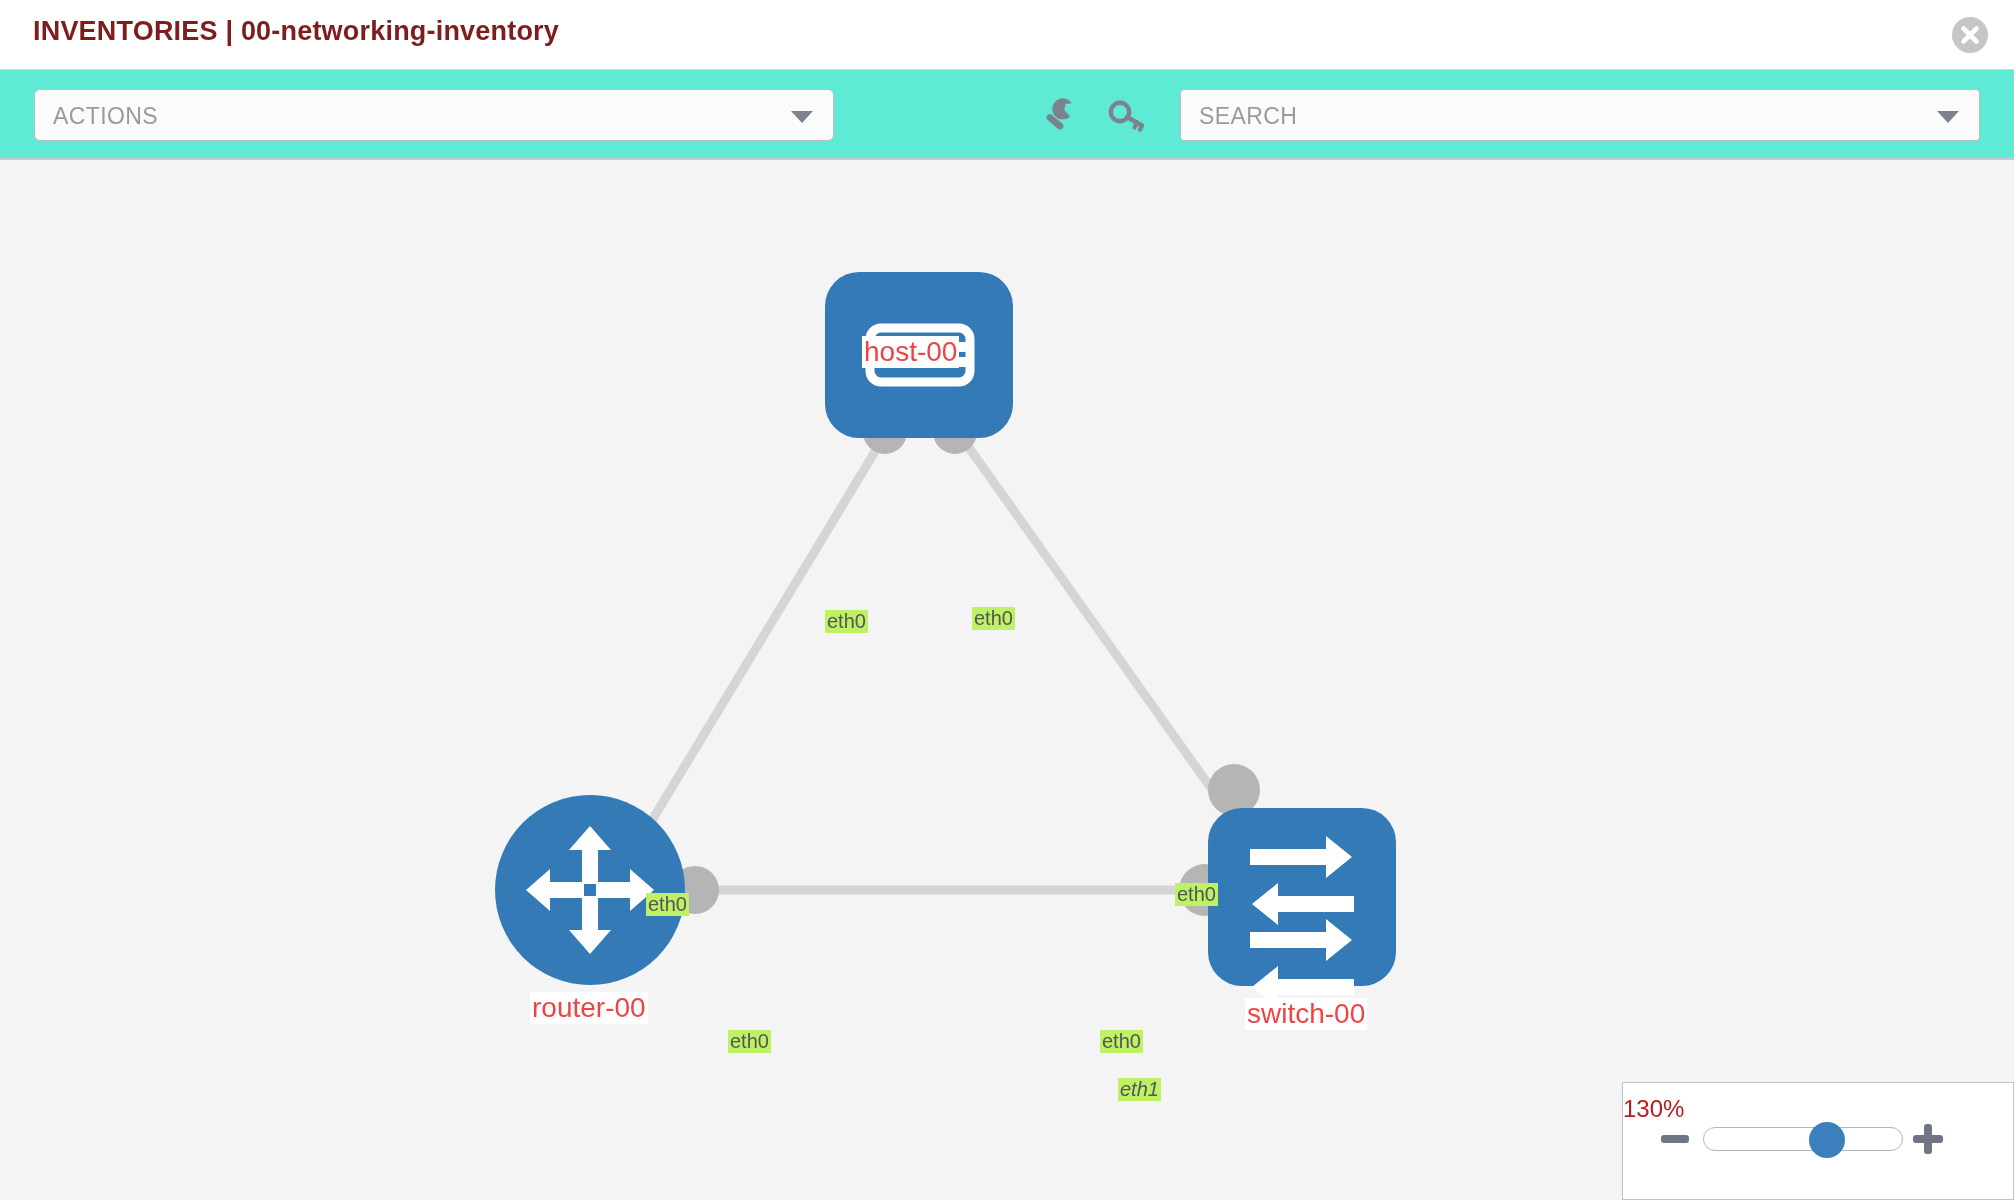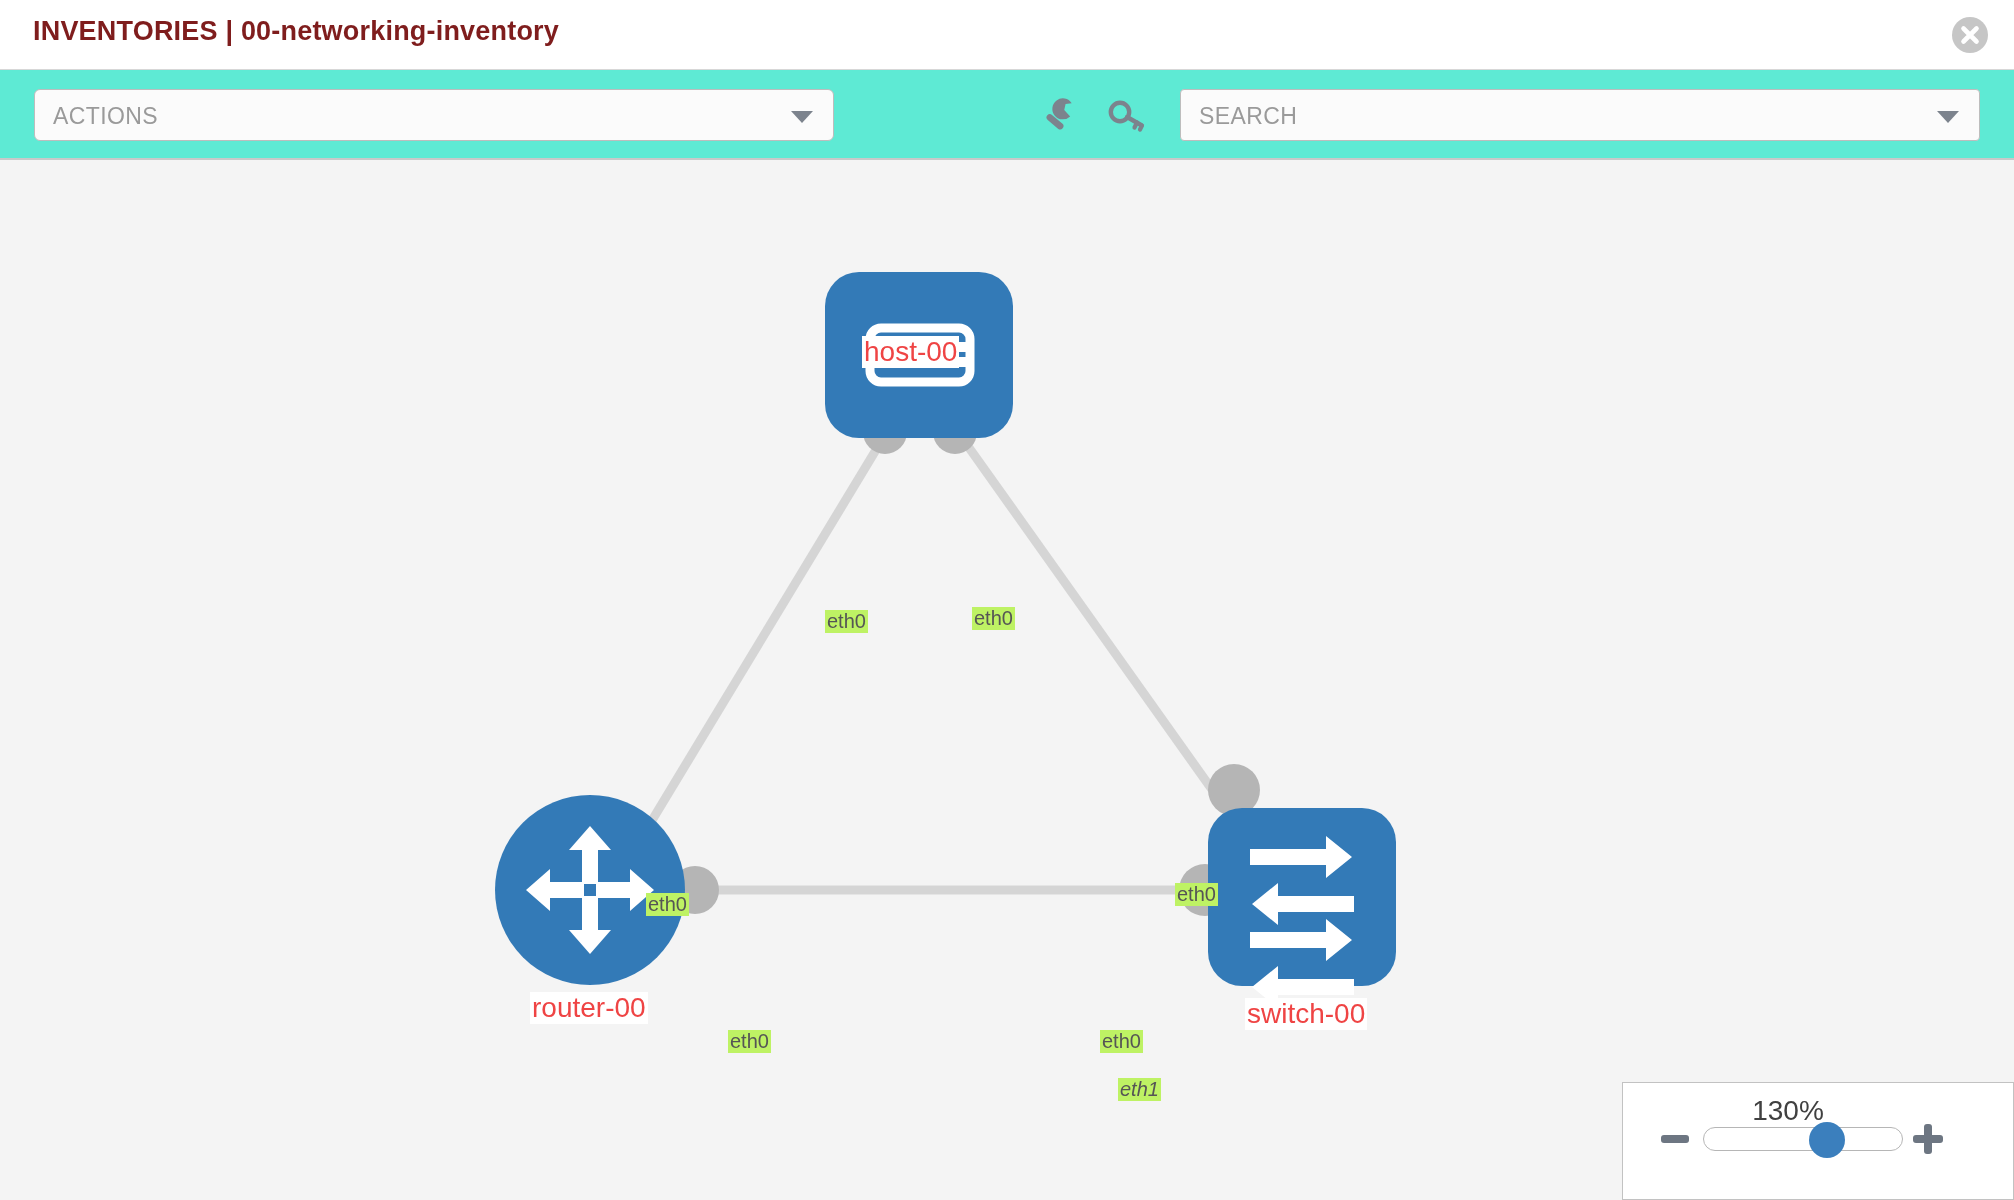--- a/index.html
+++ b/index.html
@@ -122,23 +122,22 @@
   
   .zoom-panel {
     position: absolute; left: 1622px; top: 1082px;
     width: 392px; height: 118px;
     background: #ffffff;
     border: 1px solid #c2c2c2;
   }
   .zoom-value {
     position: absolute; left: 0; top: 12px;
     width: 330px;
-    text-align: center;
-    font-size: 28px;
-    color: #404040;
+    font-size: 24px;
+    color: #b91c1c;
   }
   .zoom-minus {
     position: absolute; left: 38px; top: 52px;
     width: 28px; height: 8px;
     background: #6d7682;
     border-radius: 3px;
     cursor: pointer;
   }
   .zoom-plus {
     position: absolute; left: 290px; top: 41px;

